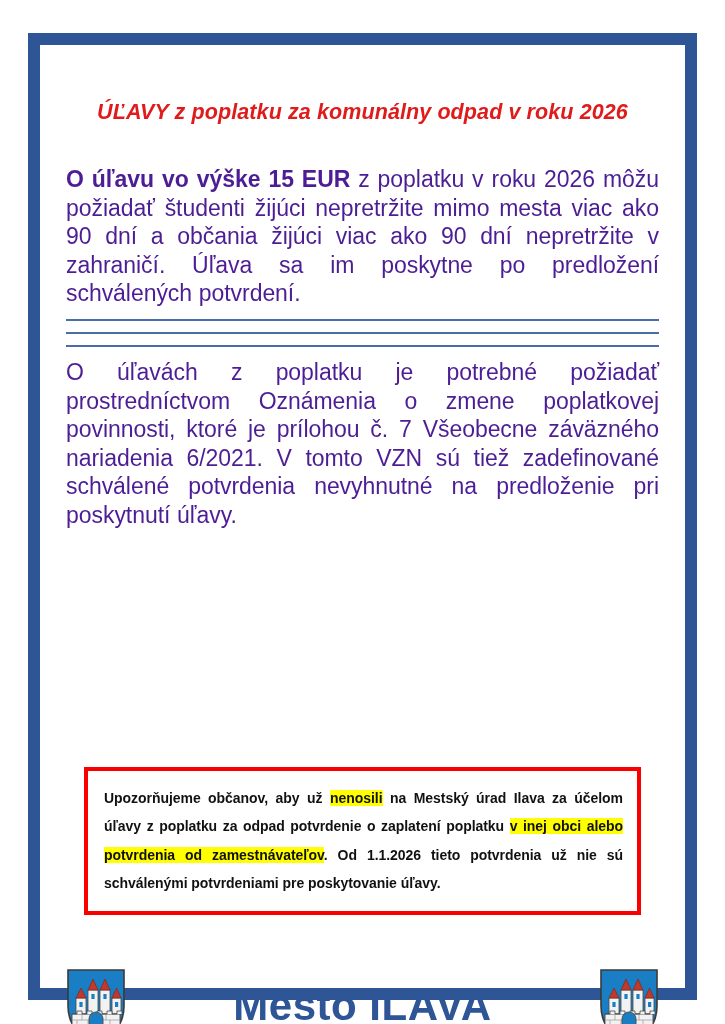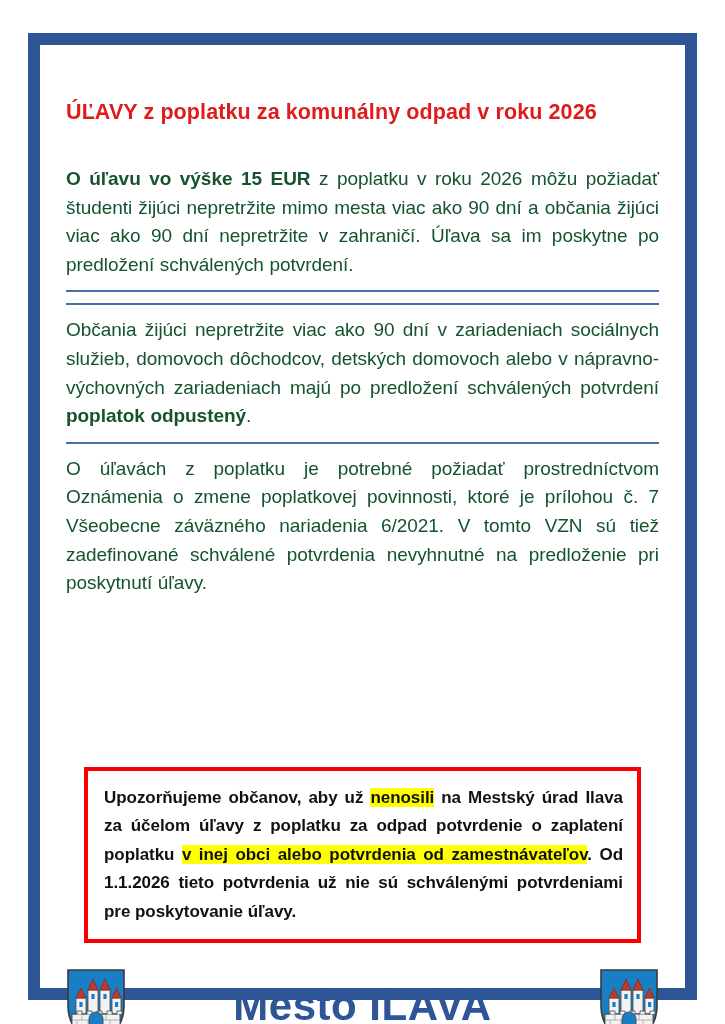--- a/index.html
+++ b/index.html
@@ -29,37 +29,38 @@
     position: relative;
     width: 100%;
     height: 100%;
     box-sizing: border-box;
     padding: 0 26px;
   }
 
   .title {
     color: #e01b1b;
     font-weight: bold;
+    font-style: italic;
     font-size: 21.5px;
-    text-align: left;
+    text-align: center;
     letter-spacing: 0.1px;
     margin-top: 55px;
     margin-bottom: 12px;
     white-space: nowrap;
   }
 
   .body-block {
     margin-top: 40px;
   }
 
   p.para {
     margin: 0;
     text-align: justify;
-    color: #14532d;
-    font-size: 19px;
+    color: #4c1d95;
+    font-size: 23px;
     line-height: 28.6px;
     letter-spacing: -0.05px;
     word-spacing: 0.4px;
   }
   p.para b { font-weight: bold; }
 
   .sep {
     height: 0;
     border: 0;
     border-top: 2.5px solid #4a6da8;
@@ -74,21 +75,21 @@
     top: 667px;
     box-sizing: border-box;
     border: 4px solid #fb0000;
     background: #ffffff;
     padding: 13px 14px 13px 16px;
   }
   .warn-text {
     margin: 0;
     text-align: justify;
     font-weight: bold;
-    font-size: 17px;
+    font-size: 14px;
     line-height: 28.4px;
     color: #111111;
     letter-spacing: -0.05px;
   }
   .hl {
     background: #ffff00;
     color: #111111;
   }
 
   
@@ -123,21 +124,20 @@
 
     <div class="body-block">
 
       <p class="para"><b>O úľavu vo výške 15 EUR</b><span> z poplatku v roku 2026 môžu požiadať študenti žijúci nepretržite mimo mesta viac ako 90 dní a občania žijúci viac ako 90 dní nepretržite v zahraničí. Úľava sa im poskytne po predložení schválených potvrdení.</span></p>
 
       <hr class="sep">
 
 
       <hr class="sep">
 
-      <p class="para"><span>Občania žijúci nepretržite viac ako 90 dní v zariadeniach sociálnych služieb, domovoch dôchodcov, detských domovoch alebo v nápravno-výchovných zariadeniach majú po predložení schválených potvrdení </span><b>poplatok odpustený</b><span>.</span></p>
 
       <hr class="sep">
 
       <p class="para">O úľavách z poplatku je potrebné požiadať prostredníctvom Oznámenia o zmene poplatkovej povinnosti, ktoré je prílohou č. 7 Všeobecne záväzného nariadenia 6/2021. V tomto VZN sú tiež zadefinované schválené potvrdenia nevyhnutné na predloženie pri poskytnutí úľavy.</p>
 
     </div>
 
     <div class="warn-box">
       <p class="warn-text"><span>Upozorňujeme občanov, aby už </span><span class="hl">nenosili</span><span> na Mestský úrad Ilava za účelom úľavy z poplatku za odpad potvrdenie o zaplatení poplatku </span><span class="hl">v inej obci alebo potvrdenia od zamestnávateľov</span><span>. Od 1.1.2026 tieto potvrdenia už nie sú schválenými potvrdeniami pre poskytovanie úľavy.</span></p>
     </div>

